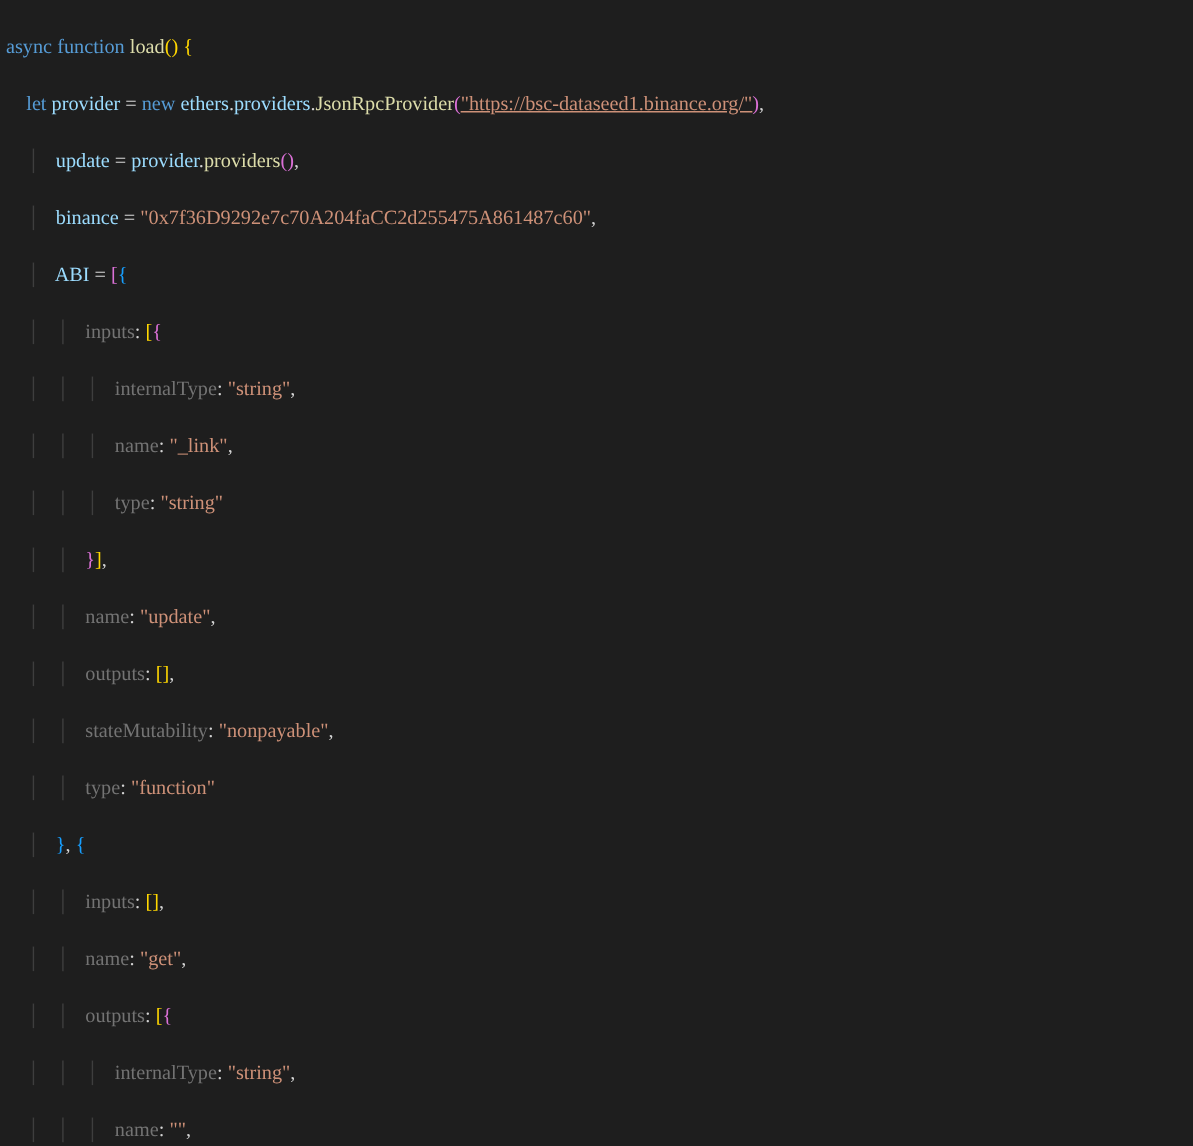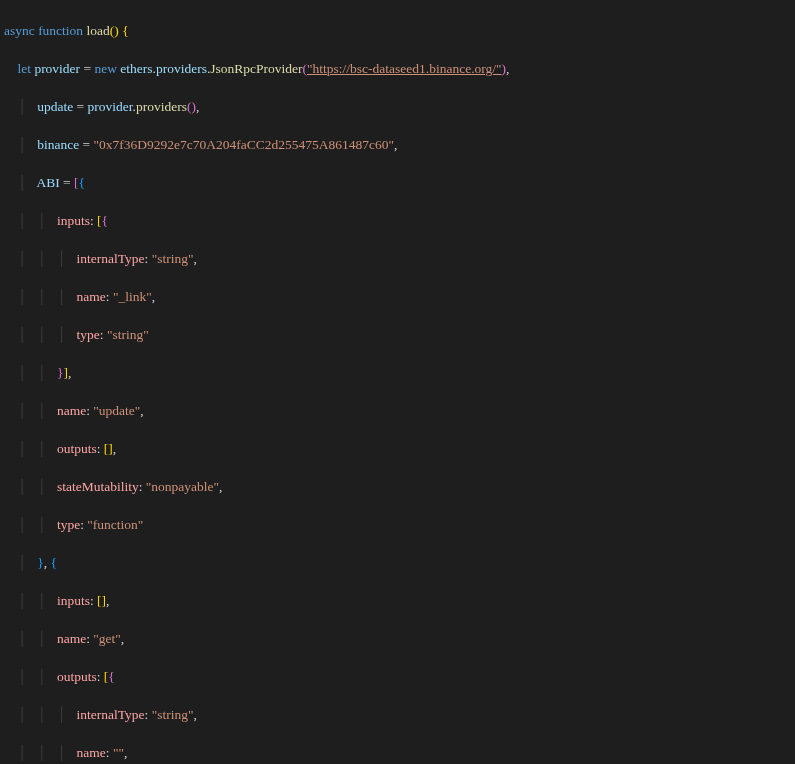--- a/index.html
+++ b/index.html
@@ -26,21 +26,21 @@
     color: #3e3e3e;
   }
   
   .kw { color: #569cd6; }
   .fn { color: #dcdcaa; }
   .punc { color: #d4d4d4; }
   .brace { color: #ffd700; }
   .brace2 { color: #da70d6; }
   .brace3 { color: #179fff; }
   .var { color: #9cdcfe; }
-  .prop { color: #fca5a5; }
+  .prop { color: #737373; }
   .str { color: #ce9178; }
   .url { color: #ce9178; text-decoration: underline; }
   .op { color: #d4d4d4; }
 </style>
 </head>
 <body>
 
 <div class="code">
 <span class="line"><span class="kw">async</span> <span class="kw">function</span> <span class="fn">load</span><span class="brace">(</span><span class="brace">)</span> <span class="brace">{</span></span>
 <span class="line">    <span class="kw">let</span> <span class="var">provider</span> <span class="op">=</span> <span class="kw">new</span> <span class="var">ethers</span><span class="punc">.</span><span class="var">providers</span><span class="punc">.</span><span class="fn">JsonRpcProvider</span><span class="brace2">(</span><span class="url">"https://bsc-dataseed1.binance.org/"</span><span class="brace2">)</span><span class="punc">,</span></span>

